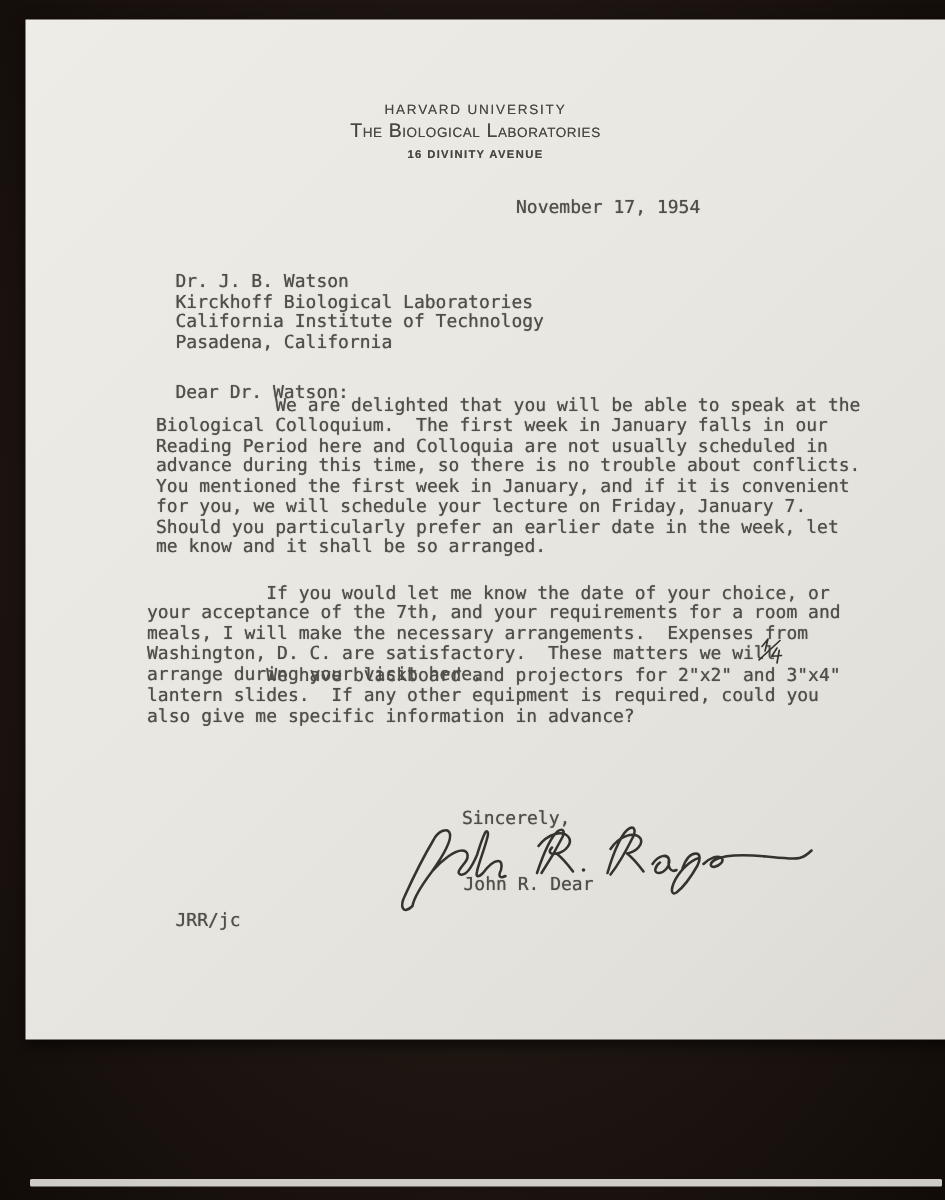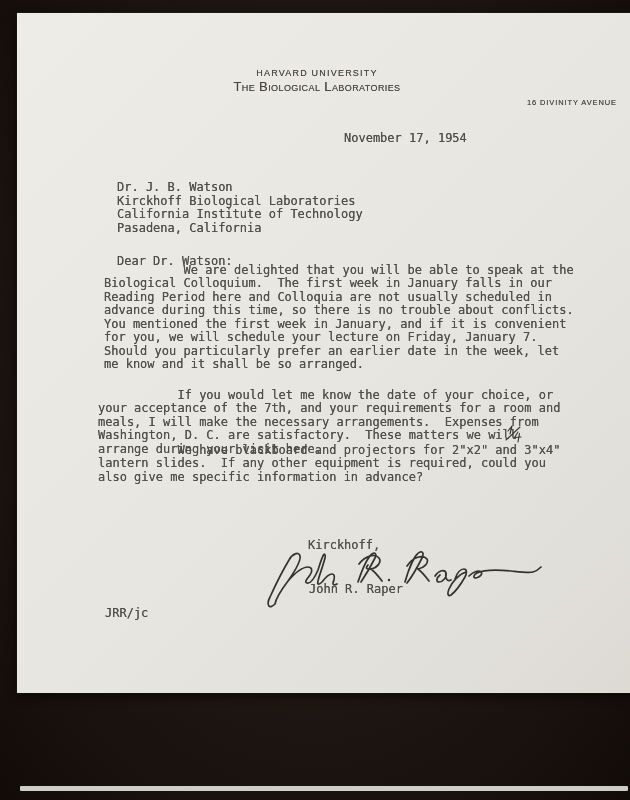--- a/index.html
+++ b/index.html
@@ -35,21 +35,21 @@
   }
   
   .lh{
     position:absolute;left:0;width:600px;text-align:center;
     font-family:"Liberation Sans", sans-serif;
     color:#4a463f;line-height:1;
     text-shadow:0 0 0.4px rgba(74,70,63,0.7);
   }
   .lh1{top:56px;font-size:9px;letter-spacing:1.2px;}
   .lh2{top:67px;font-size:13px;font-variant:small-caps;letter-spacing:0.4px;}
-  .lh3{top:86px;font-size:7.5px;font-weight:400;letter-spacing:0.9px;text-align:right;}
+  .lh3{top:86px;font-size:7.5px;font-weight:700;letter-spacing:0.9px;}
   .lh4{top:98px;font-size:8px;font-weight:600;letter-spacing:0.7px;}
   svg{position:absolute;overflow:visible;}
   .ink{stroke:#35332e;fill:none;stroke-linecap:round;stroke-linejoin:round;}
 </style>
 </head>
 <body>
 
 <div class="backdrop"></div>
 
 <div class="paper">
@@ -85,21 +85,21 @@
   <div class="tw" style="left:61px;top:431px;">           We have blackboard and projectors for 2"x2" and 3"x4"
 lantern slides.  If any other equipment is required, could you
 also give me specific information in advance?</div>
 
   <svg style="left:487px;top:411px;" width="22" height="20" viewBox="0 0 22 20">
     <path class="ink" stroke-width="1.1" d="M4,7 L8,2 L6,10"></path>
     <path class="ink" stroke-width="1.1" d="M2,16 L16,3"></path>
     <path class="ink" stroke-width="1.1" d="M14,8 L10.5,13.5 L17,13 M15.5,9.5 L14,18"></path>
   </svg>
 
-  <div class="tw" style="left:271px;top:526px;">Kirckhoff,</div>
+  <div class="tw" style="left:271px;top:526px;">Sincerely,</div>
 
   <svg style="left:238px;top:527px;" width="290" height="78" viewBox="0 0 290 78">
 
     <path class="ink" stroke-width="1.7" d="M20,64 C14,70 11,65 15,57 C20,46 28,30 34,20 C37,14 44,11 45,16
          C46,21 40,31 33,41 C27,49 21,58 20,64
          M33,41 C40,33 48,27 53,27 C57,27 58,31 55,35 C52,39 49,42 52,43
          C56,44 60,37 63,30 C64,27 66,20 68,16 C69,13 71,14 70,18
          C68,26 64,36 63,41 C62,45 64,45 67,42 C70,38 74,34 77,34
          C79,34 80,36 79,40 C77,44 78,46 82,44"></path>
 
@@ -112,19 +112,19 @@
          M152,26 C158,17 168,14 172,19 C174,23 169,28 163,29
          M163,29 C167,32 171,37 174,41
          M180,36 C184,30 190,29 191,33 C192,37 188,42 184,42 C181,42 181,38 185,35
          M191,33 C190,38 192,42 196,40
          M200,39 C202,33 205,29 209,29 C212,29 212,33 210,37 C206,44 200,52 196,55
          C193,57 192,54 194,49 C197,42 204,34 211,32
          M214,36 C218,32 223,30 226,32 C228,34 225,37 221,38 C218,38 218,35 222,33
          C230,29 245,30 256,31 C266,32 274,33 278,32 C282,31 284,29 286,27"></path>
   </svg>
 
-  <div class="tw" style="left:272px;top:570px;">John R. Raper</div>
+  <div class="tw" style="left:272px;top:570px;">John R. Dear</div>
 
-  <div class="tw" style="left:68px;top:594px;">JRR/jc</div>
+  <div class="tw" style="left:80px;top:594px;">JRR/jc</div>
 
 </div>
 
 <div class="paper-bottom-edge"></div>
 
 </body></html>

